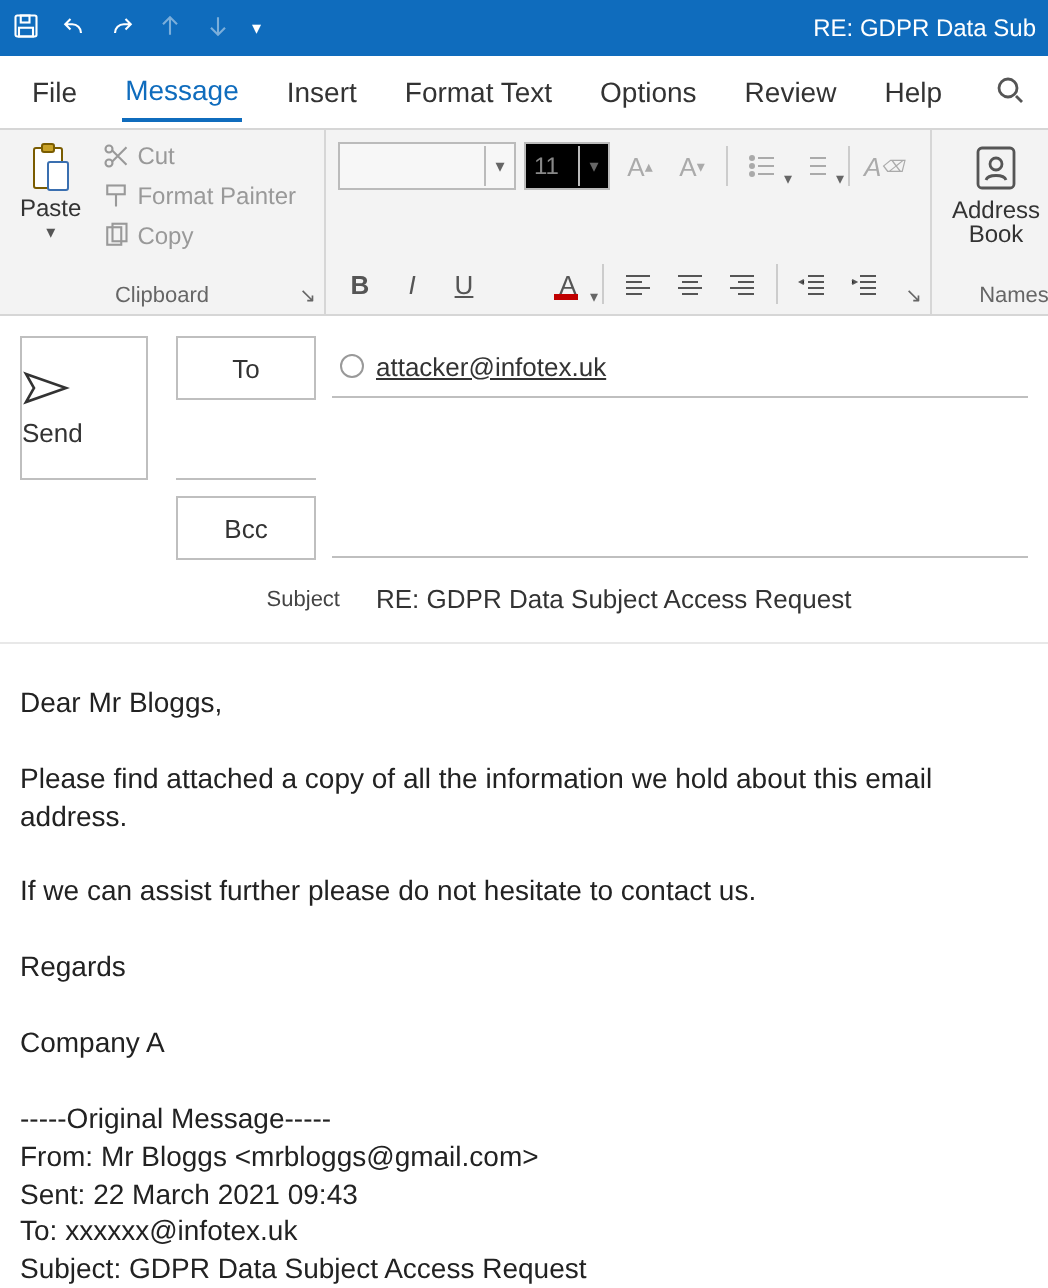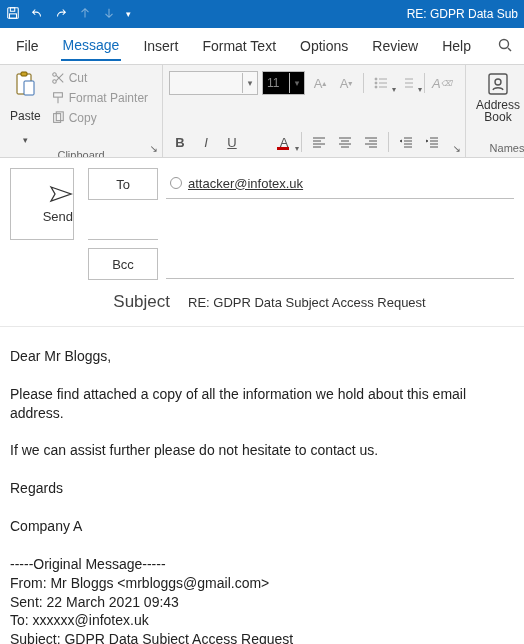--- a/index.html
+++ b/index.html
@@ -56,21 +56,21 @@
     flex-direction:column;
     padding:4px 6px 0 6px;
     position:relative;
   }
   .ribbon-group .group-body { flex:1; display:flex; align-items:flex-start; gap:6px; }
   .ribbon-group .group-label {
     font-size:11px; color:#666; text-align:center; padding:2px 0 3px 0; position:relative;
   }
   .ribbon-group .launcher { position:absolute; right:4px; bottom:3px; font-size:10px; color:#666; }
   
-  .paste-col { display:flex; flex-direction:column; align-items:center; gap:12px; padding:2px 4px; cursor:pointer;justify-content:flex-end;}
+  .paste-col { display:flex; flex-direction:column; align-items:center; gap:0; padding:2px 4px; cursor:pointer;justify-content:flex-end;}
   .paste-col .paste-icon { width:24px; height:26px; }
   .paste-col .lbl { font-size:12px; }
   .paste-col .caret { font-size:9px; color:#555;}
   .mini-stack { display:flex; flex-direction:column; gap:3px; padding-top:2px;}
   .mini-stack .mini { display:flex; align-items:flex-start; gap:4px; font-size:12px; color:#999; cursor:default;}
   .mini-stack .mini svg { width:14px; height:14px; stroke:#999; fill:none; stroke-width:1.2;}
   
   .bt-top, .bt-bottom { display:flex; align-items:center; gap:4px; }
   .bt-top { margin-top:2px; margin-bottom:6px;}
   .font-box { display:inline-flex; align-items:center; border:1px solid #bbb; background:#f7f7f7; height:22px; font-size:12px; color:#888;}
@@ -90,36 +90,36 @@
   .sep-v { width:1px; height:20px; background:#ccc; margin:0 2px;}
   
   .names-col { display:flex; flex-direction:column; align-items:center; gap:2px; padding:2px 4px; cursor:pointer;}
   .names-col svg { width:26px; height:26px; stroke:#555; fill:none; stroke-width:1.4;}
   .names-col .lbl { font-size:12px; text-align:center; line-height:12px; }
   
   .compose-wrap { padding: 10px 10px 0 10px; }
   .addr-grid { display:grid; grid-template-columns: 70px 70px 1fr; gap:8px; align-items:start;}
   .send-box {
     border:1px solid #bfbfbf; width:62px; height:70px;
-    display:flex; flex-direction:column; align-items:flex-end; justify-content:center;
+    display:flex; flex-direction:column; align-items:flex-start; justify-content:center;
     gap:6px; cursor:pointer; grid-row: 1 / span 2;
   }
   .send-box .lbl{ font-size:13px; }
   .addr-btn {
     border:1px solid #bfbfbf; height:30px; display:flex; align-items:center; justify-content:center;
     font-size:13px; cursor:pointer; background:#fff;
   }
   .addr-field {
     border-bottom:1px solid #bfbfbf; min-height:30px; display:flex; align-items:center;
     font-size:13px; padding:0 4px; gap:6px;
   }
   .addr-field .presence { width:10px; height:10px; border:1px solid #999; border-radius:50%; flex-shrink:0;}
   .addr-field .recip { color:#333; text-decoration:underline; }
   .subj-row { display:grid; grid-template-columns: 140px 1fr; gap:8px; align-items:center; margin-top:12px; padding-left:30px;}
-  .subj-row .lbl { text-align:right; font-size:17px; color:#444; padding-right:10px;}
+  .subj-row .lbl { text-align:right; font-size:11px; color:#444; padding-right:10px;}
   .subj-row .val { font-size:13px; }
   .body-area {
     padding: 20px 10px 10px 10px;
     font-size:14px; color:#222; line-height:1.35;
     border-top:1px solid #e8e8e8; margin-top:14px;
     white-space:pre-wrap;
   }
 </style>
 </head>
 <body>

